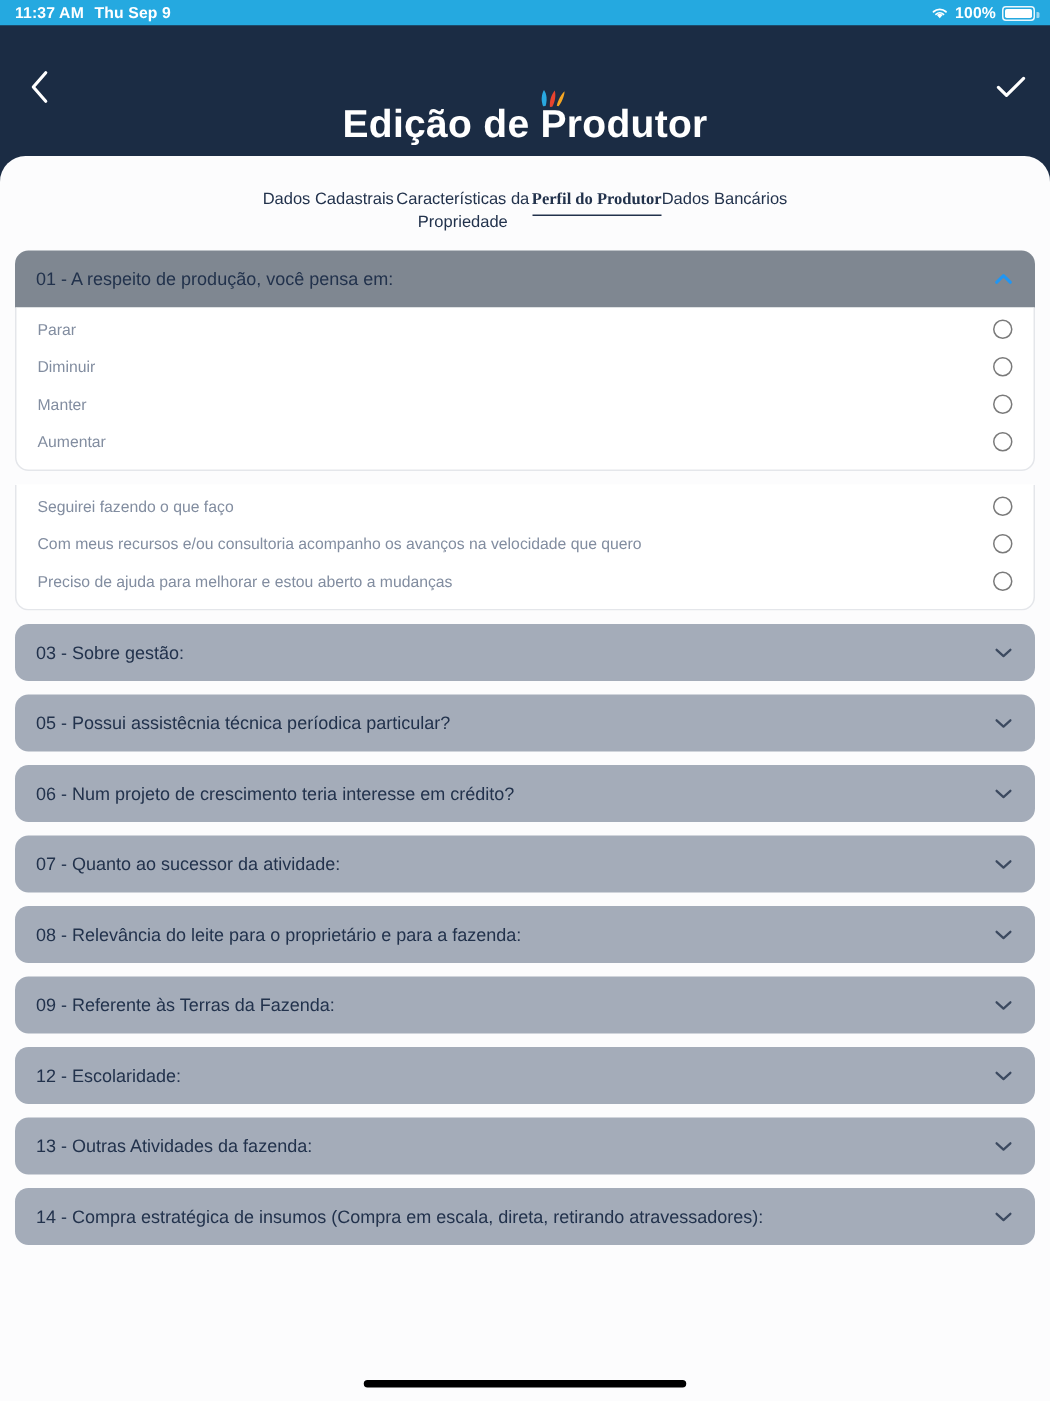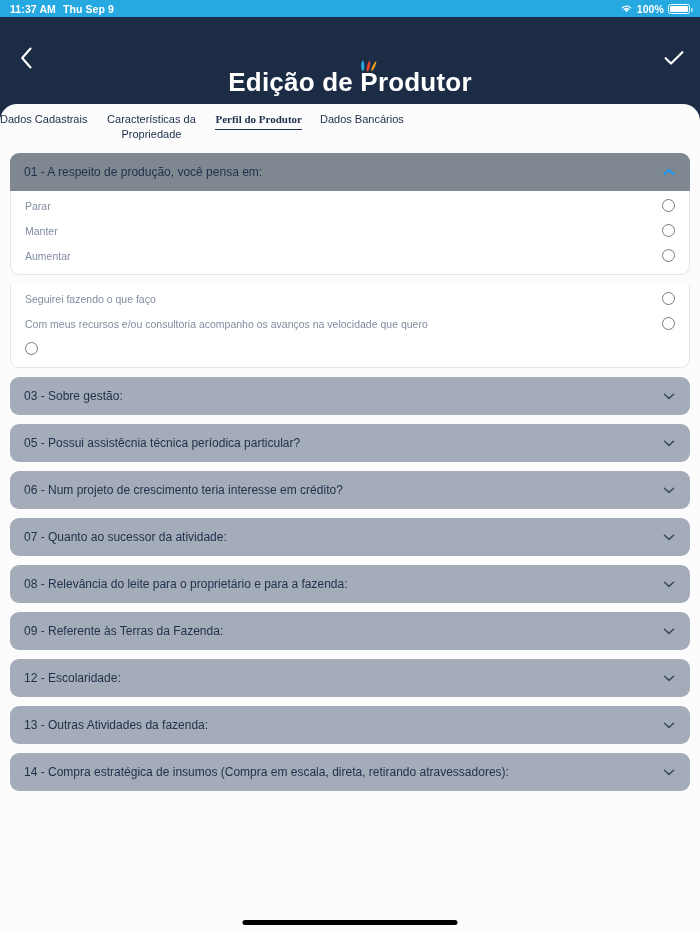--- a/index.html
+++ b/index.html
@@ -80,24 +80,23 @@
     position:absolute;
     left:0; right:0; top:104px; bottom:0;
     background:#fcfcfd;
     border-radius:17px 17px 0 0;
     overflow:hidden;
   }
 
   
   .tabs {
     display:flex;
-    justify-content:flex-start;
+    justify-content:center;
     align-items:flex-start;
-    gap:18px;
-    padding:8px 0 0 0;
+    padding:22px 0 0 0;
   }
   .tab {
     text-align:center;
     font-size:11px;
     line-height:15px;
     color:#22324c;
     cursor:pointer;
     padding-bottom:2px;
     max-width:92px;
   }
@@ -229,20 +228,24 @@
               <path d="M1.4 6.2 L6 1.8 L10.6 6.2" stroke="#2196f3" stroke-width="2" fill="none" stroke-linecap="round" stroke-linejoin="round"></path>
             </svg>
         </span>
       </div>
       <div class="acc-body">
         <div class="opt">
           <span class="opt-label">Parar</span>
           <span class="radio"></span>
         </div>
         <div class="opt">
+          <span class="opt-label">Diminuir</span>
+          <span class="radio"></span>
+        </div>
+        <div class="opt">
           <span class="opt-label">Manter</span>
           <span class="radio"></span>
         </div>
         <div class="opt">
           <span class="opt-label">Aumentar</span>
           <span class="radio"></span>
         </div>
       </div>
     </div>
 
@@ -250,20 +253,21 @@
       <div class="acc-body">
         <div class="opt">
           <span class="opt-label">Seguirei fazendo o que faço</span>
           <span class="radio"></span>
         </div>
         <div class="opt">
           <span class="opt-label">Com meus recursos e/ou consultoria acompanho os avanços na velocidade que quero</span>
           <span class="radio"></span>
         </div>
         <div class="opt">
+          <span class="opt-label">Preciso de ajuda para melhorar e estou aberto a mudanças</span>
           <span class="radio"></span>
         </div>
       </div>
     </div>
 
     <div class="acc">
       <div class="acc-head">
         <span class="label">03 - Sobre gestão:</span>
         <span class="chev">
           <svg width="12" height="8" viewBox="0 0 12 8">

